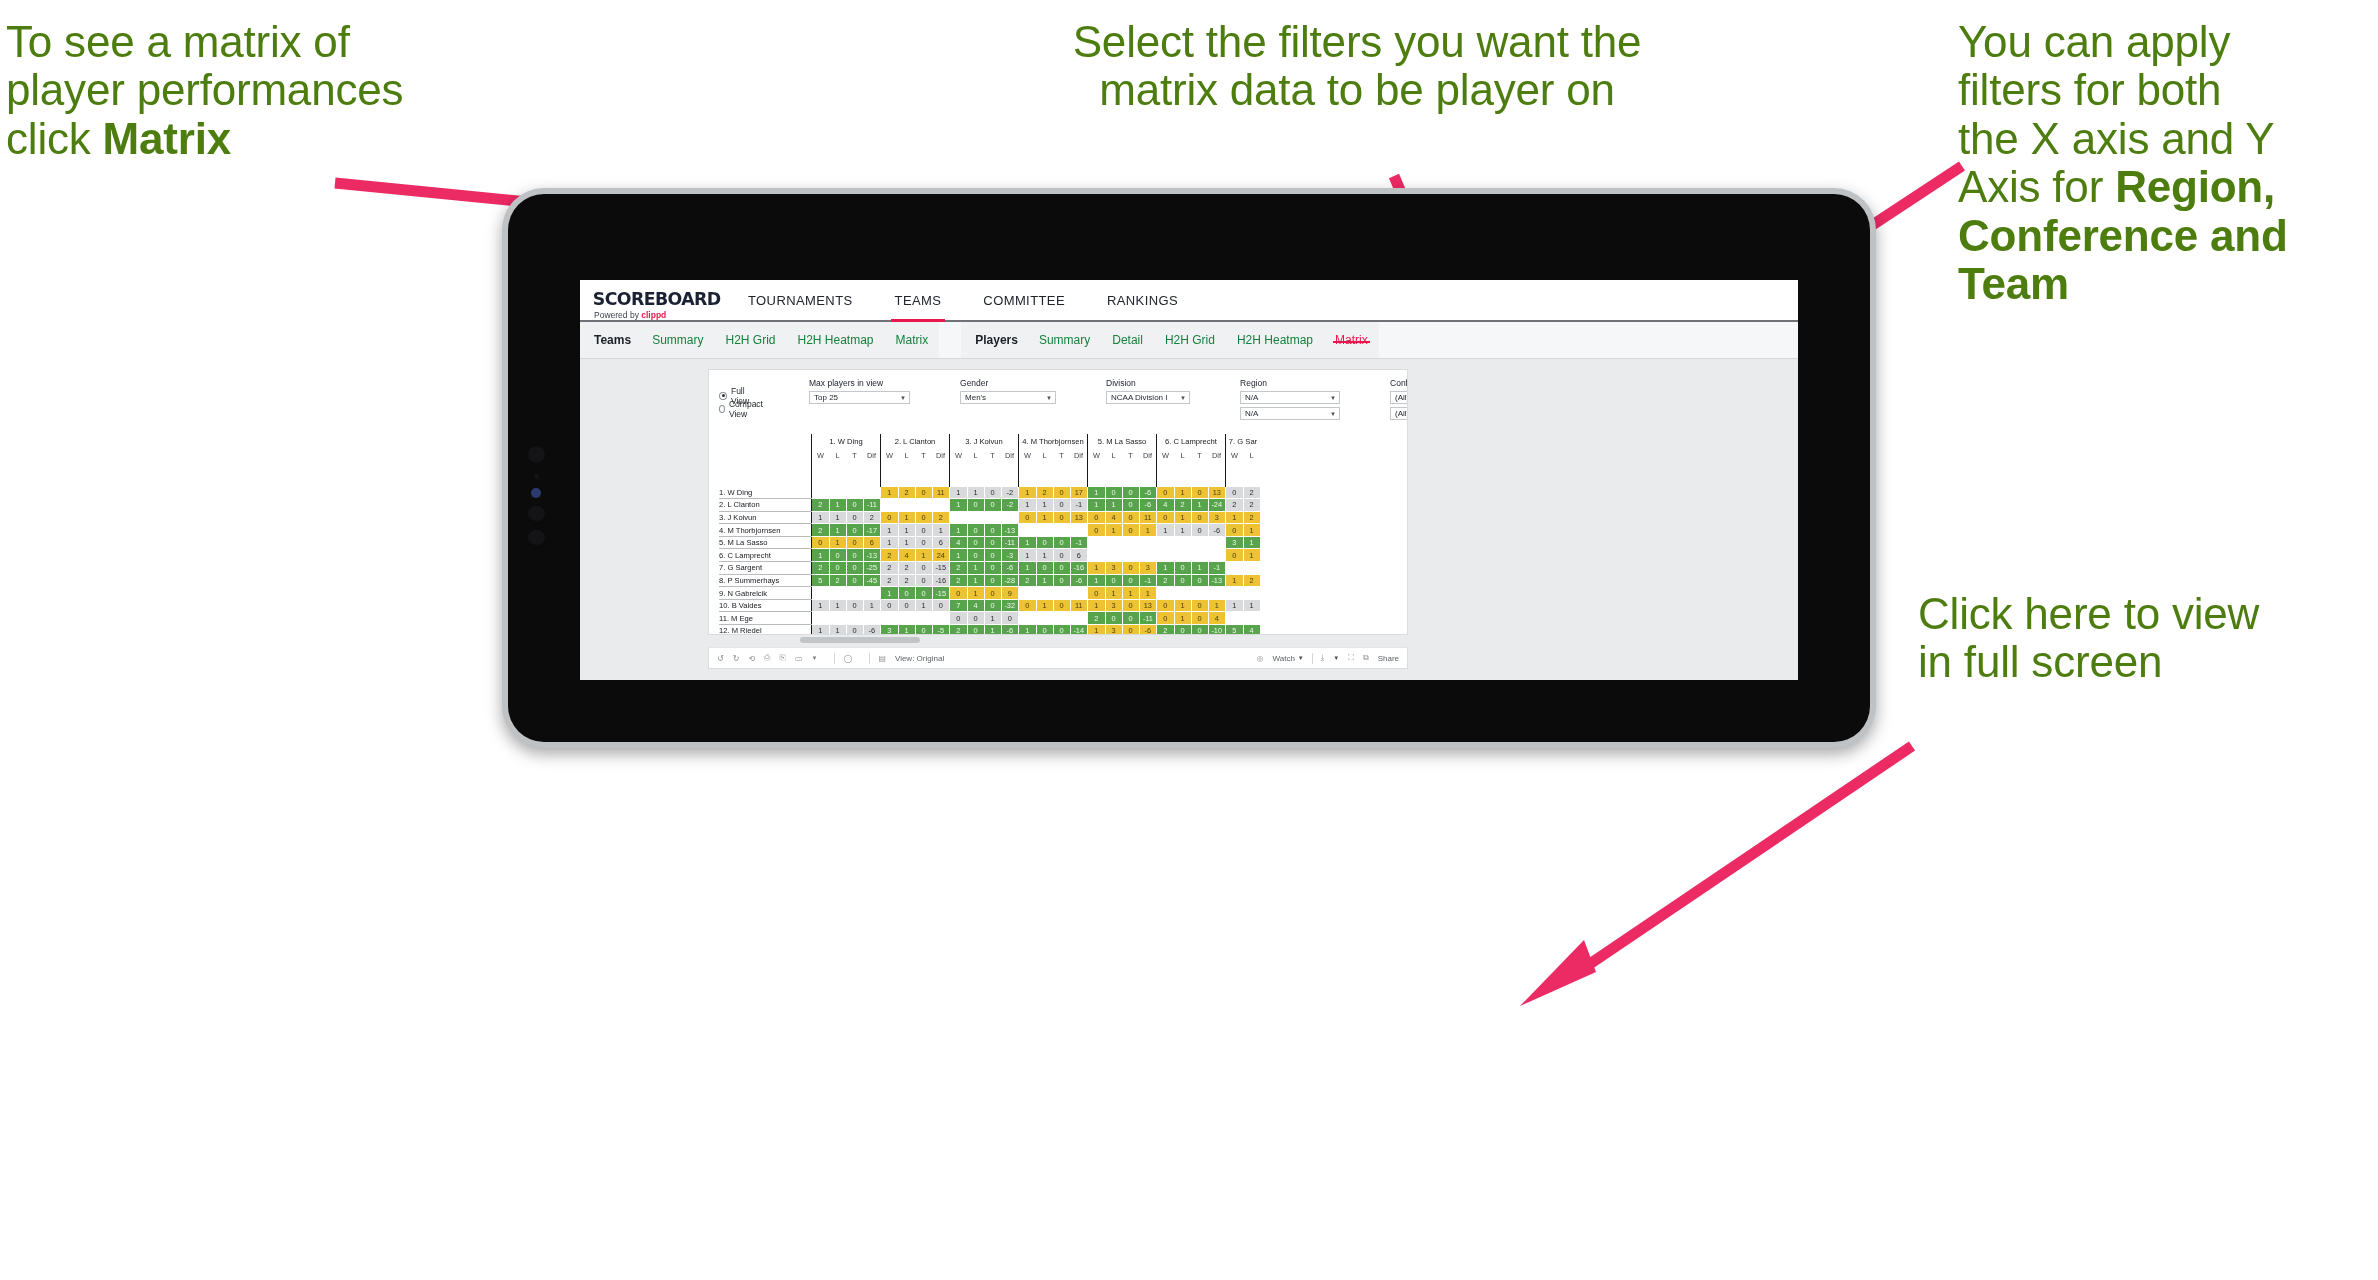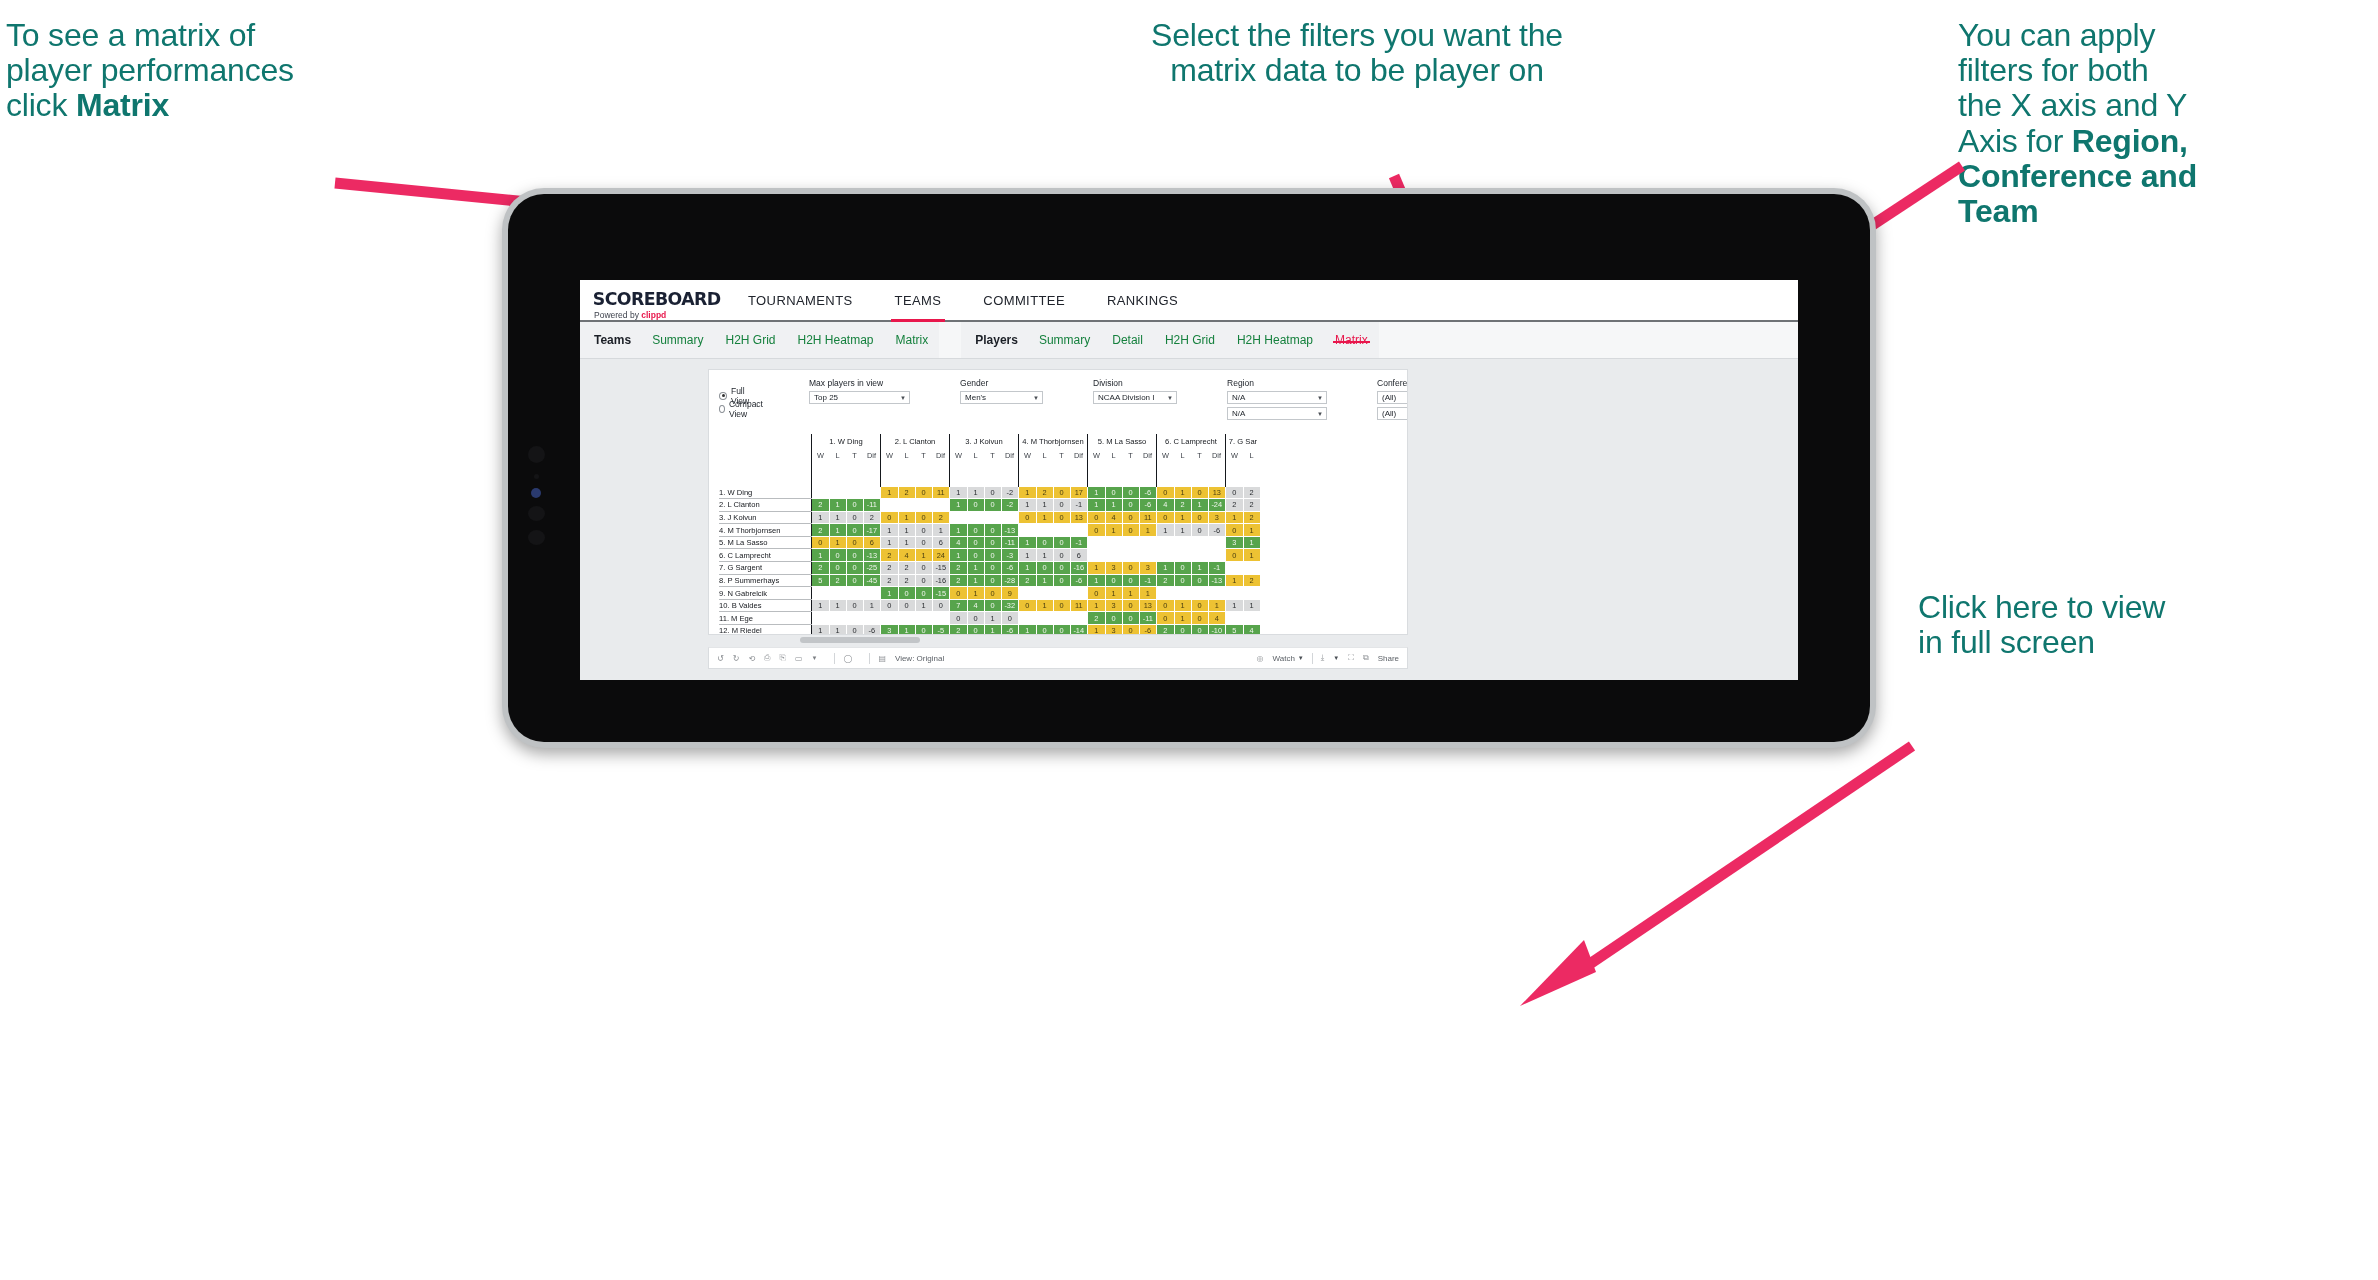--- a/index.html
+++ b/index.html
@@ -1,21 +1,21 @@
 <!DOCTYPE html>
 <html><head>
 <meta charset="utf-8">
 <style>
   html,body{margin:0;padding:0;}
   body{
     width:2378px;height:1280px;background:#ffffff;overflow:hidden;position:relative;
     font-family:"Liberation Sans","DejaVu Sans",sans-serif;
   }
   
-  .anno{position:absolute;color:#0f766e;font-size:32px;line-height:1.10;letter-spacing:-.2px;}
+  .anno{position:absolute;color:#4d7c0f;font-size:44px;line-height:1.10;letter-spacing:-.2px;}
   .anno b{font-weight:700;}
   #anno-tl{left:6px;  top:18px;  width:560px;}
   #anno-tm{left:962px;top:18px;  width:790px;text-align:center;}
   #anno-tr{left:1958px;top:18px; width:420px;}
   #anno-br{left:1918px;top:590px;width:450px;}
 
   
   .arrow{position:absolute;pointer-events:none;}
 
   
@@ -58,21 +58,21 @@
   .radio-row{display:flex;align-items:center;gap:4px;height:13px;}
   .radio{width:8px;height:8px;border-radius:50%;border:1px solid #8b9096;box-sizing:border-box;
          display:inline-block;position:relative;background:#fff;}
   .radio.sel:after{content:"";position:absolute;left:1.5px;top:1.5px;width:3px;height:3px;border-radius:50%;background:#333;}
   .fcol{margin-right:6px;margin-left:44px;}
   .flabel{font-size:8.5px;color:#1c2128;margin-bottom:2px;height:11px;}
   .fsel{height:13px;border:1px solid #c3c7cb;background:#fff;display:flex;align-items:center;
         justify-content:space-between;padding:0 3px 0 4px;font-size:8px;color:#1c2128;box-sizing:border-box;
         margin-bottom:3px;cursor:pointer;}
   .caret{font-size:6px;color:#4a4f55;}
-  .w-max{width:101px;} .w-gen{width:83px;} .w-div{width:84px;}
+  .w-max{width:101px;} .w-gen{width:96px;} .w-div{width:84px;}
   .w-reg{width:100px;} .w-con{width:96px;} .w-ply{width:96px;}
 
   
   .matrix{margin-top:11px;font-size:8px;color:#15181d;}
   table.mx{border-collapse:collapse;table-layout:fixed;}
   table.mx td,table.mx th{padding:0;margin:0;font-weight:400;}
   .hdr-name{height:15px;text-align:center;font-size:7.6px;color:#15181d;
             border-left:1.6px solid #15181d;white-space:nowrap;}
   .hdr-sub{height:13px;text-align:center;font-size:7.4px;color:#3a3f46;}
   .hdr-sub.bl{border-left:1.6px solid #15181d;}

